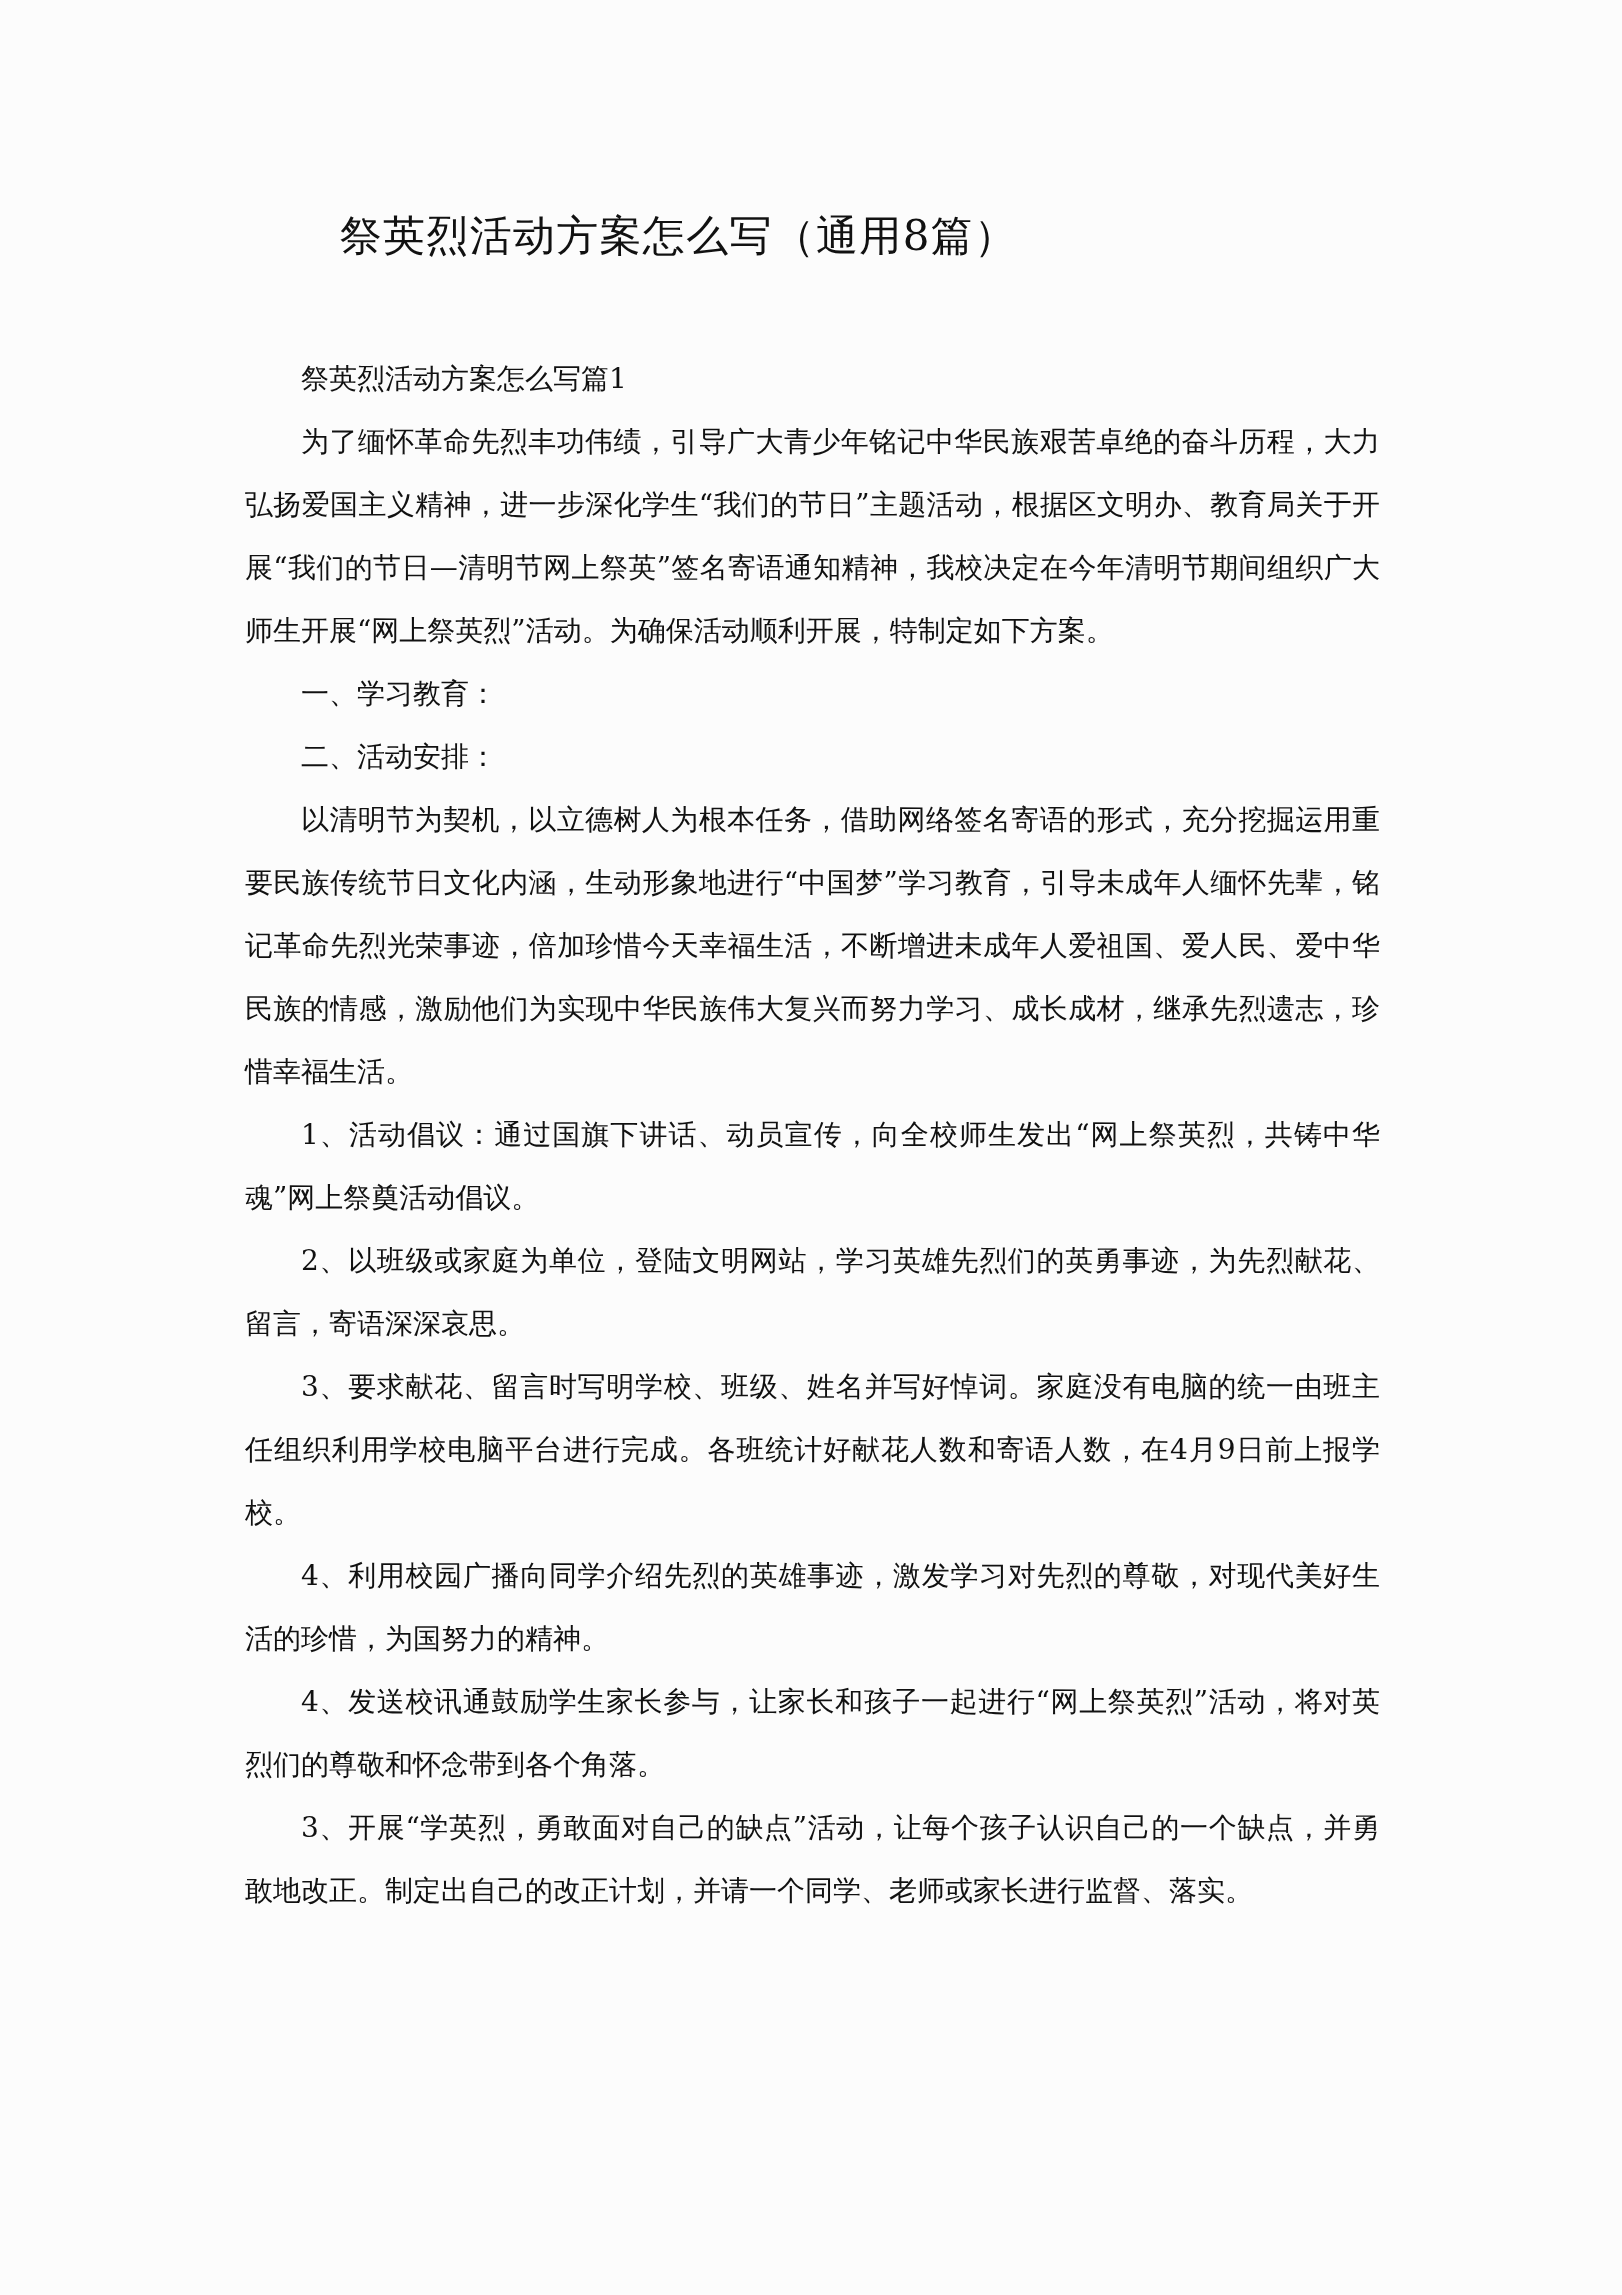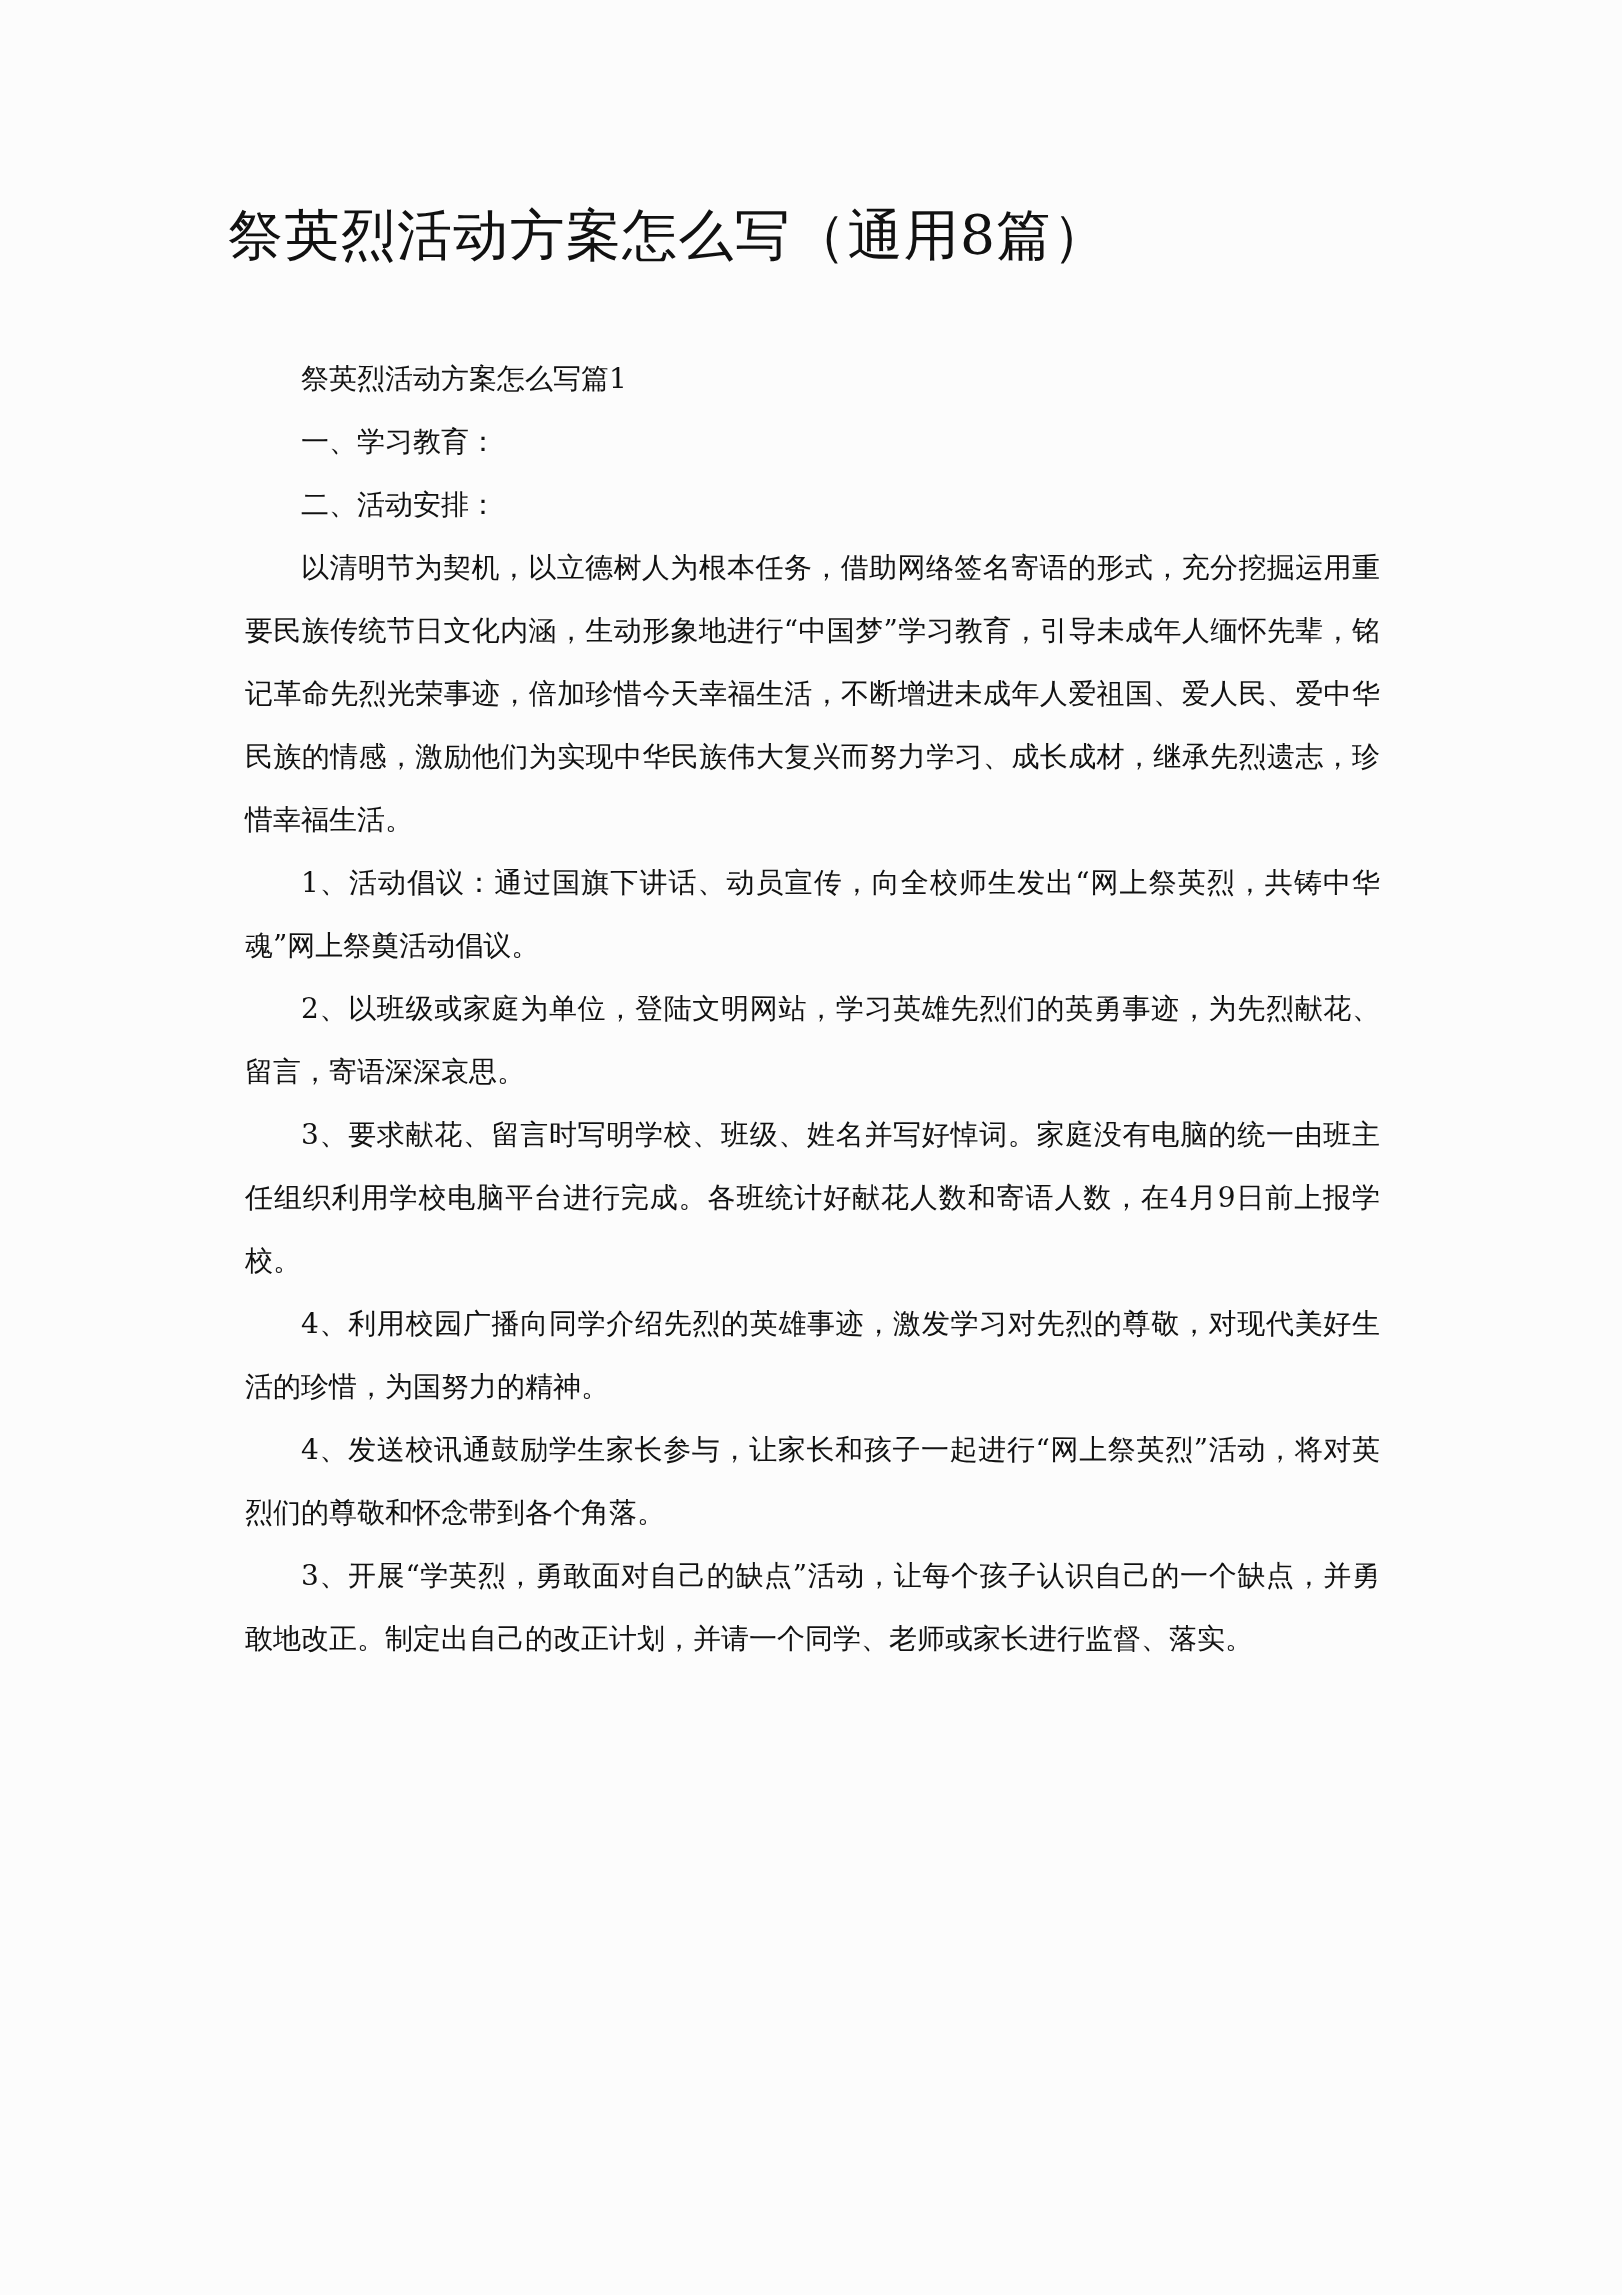--- a/index.html
+++ b/index.html
@@ -22,25 +22,26 @@
       width: 1623px;
       height: 2295px;
       background: #fcfcfc;
     }
     .doc-title {
       position: absolute;
       left: 0;
       top: 196px;
       width: 1337px;
       text-align: center;
-      font-size: 55px;
+      font-size: 42px;
       line-height: 79px;
       letter-spacing: 1.3px;
       margin: 0;
       font-weight: normal;
+      padding-left: 10px;
     }
     .body {
       position: absolute;
       left: 245px;
       top: 347px;
       width: 1135px;
       font-size: 28px;
       line-height: 63px;
     }
     .para {
@@ -51,20 +52,21 @@
     }
   </style>
 </head>
 <body>
 
 <div class="page">
   <h1 class="doc-title">祭英烈活动方案怎么写（通用8篇）</h1>
 
   <div class="body">
     <p class="para">祭英烈活动方案怎么写篇1</p>
+    <p class="para">为了缅怀革命先烈丰功伟绩，引导广大青少年铭记中华民族艰苦卓绝的奋斗历程，大力弘扬爱国主义精神，进一步深化学生“我们的节日”主题活动，根据区文明办、教育局关于开展“我们的节日—清明节网上祭英”签名寄语通知精神，我校决定在今年清明节期间组织广大师生开展“网上祭英烈”活动。为确保活动顺利开展，特制定如下方案。</p>
     <p class="para">一、学习教育：</p>
     <p class="para">二、活动安排：</p>
     <p class="para">以清明节为契机，以立德树人为根本任务，借助网络签名寄语的形式，充分挖掘运用重要民族传统节日文化内涵，生动形象地进行“中国梦”学习教育，引导未成年人缅怀先辈，铭记革命先烈光荣事迹，倍加珍惜今天幸福生活，不断增进未成年人爱祖国、爱人民、爱中华民族的情感，激励他们为实现中华民族伟大复兴而努力学习、成长成材，继承先烈遗志，珍惜幸福生活。</p>
     <p class="para">1、活动倡议：通过国旗下讲话、动员宣传，向全校师生发出“网上祭英烈，共铸中华魂”网上祭奠活动倡议。</p>
     <p class="para">2、以班级或家庭为单位，登陆文明网站，学习英雄先烈们的英勇事迹，为先烈献花、留言，寄语深深哀思。</p>
     <p class="para">3、要求献花、留言时写明学校、班级、姓名并写好悼词。家庭没有电脑的统一由班主任组织利用学校电脑平台进行完成。各班统计好献花人数和寄语人数，在4月9日前上报学校。</p>
     <p class="para">4、利用校园广播向同学介绍先烈的英雄事迹，激发学习对先烈的尊敬，对现代美好生活的珍惜，为国努力的精神。</p>
     <p class="para">4、发送校讯通鼓励学生家长参与，让家长和孩子一起进行“网上祭英烈”活动，将对英烈们的尊敬和怀念带到各个角落。</p>
     <p class="para">3、开展“学英烈，勇敢面对自己的缺点”活动，让每个孩子认识自己的一个缺点，并勇敢地改正。制定出自己的改正计划，并请一个同学、老师或家长进行监督、落实。</p>
   </div>

